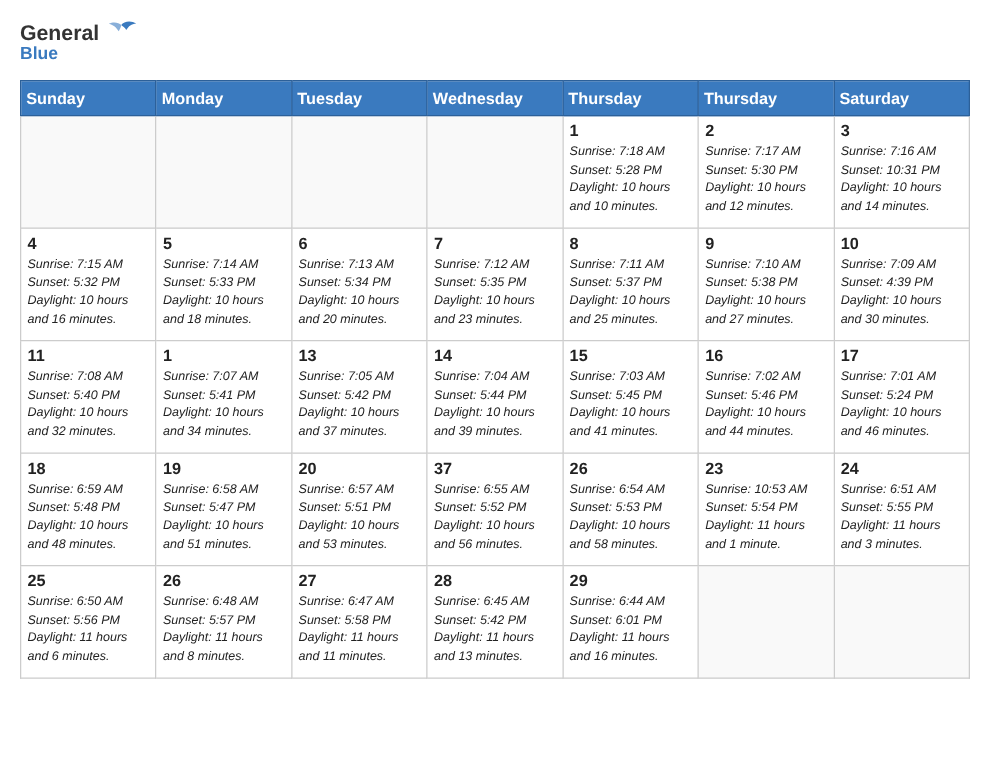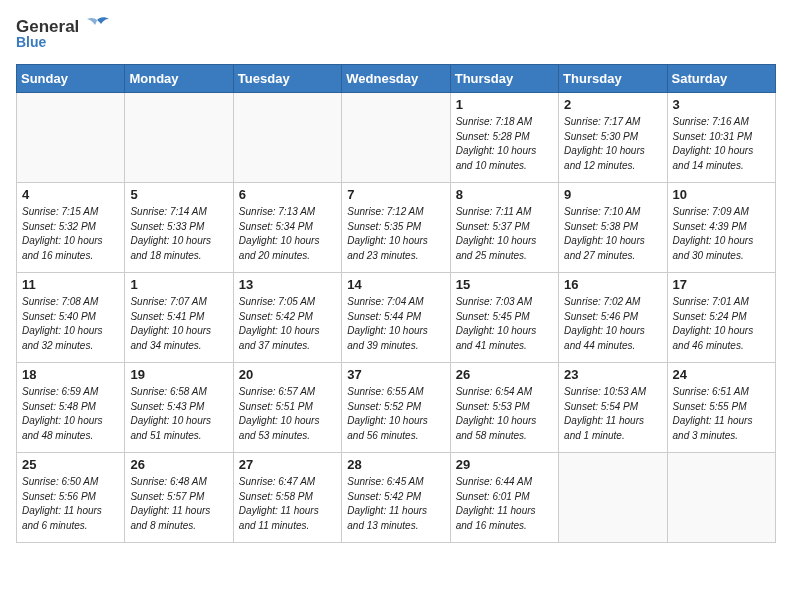--- a/index.html
+++ b/index.html
@@ -242,21 +242,21 @@
         <td>
           <span class="day-number">18</span>
           <div class="cell-content">Sunrise: 6:59 AM
 Sunset: 5:48 PM
 Daylight: 10 hours
 and 48 minutes.</div>
         </td>
         <td>
           <span class="day-number">19</span>
           <div class="cell-content">Sunrise: 6:58 AM
-Sunset: 5:43 PM
+Sunset: 5:47 PM
 Daylight: 10 hours
 and 51 minutes.</div>
         </td>
         <td>
           <span class="day-number">20</span>
           <div class="cell-content">Sunrise: 6:57 AM
 Sunset: 5:51 PM
 Daylight: 10 hours
 and 53 minutes.</div>
         </td>

